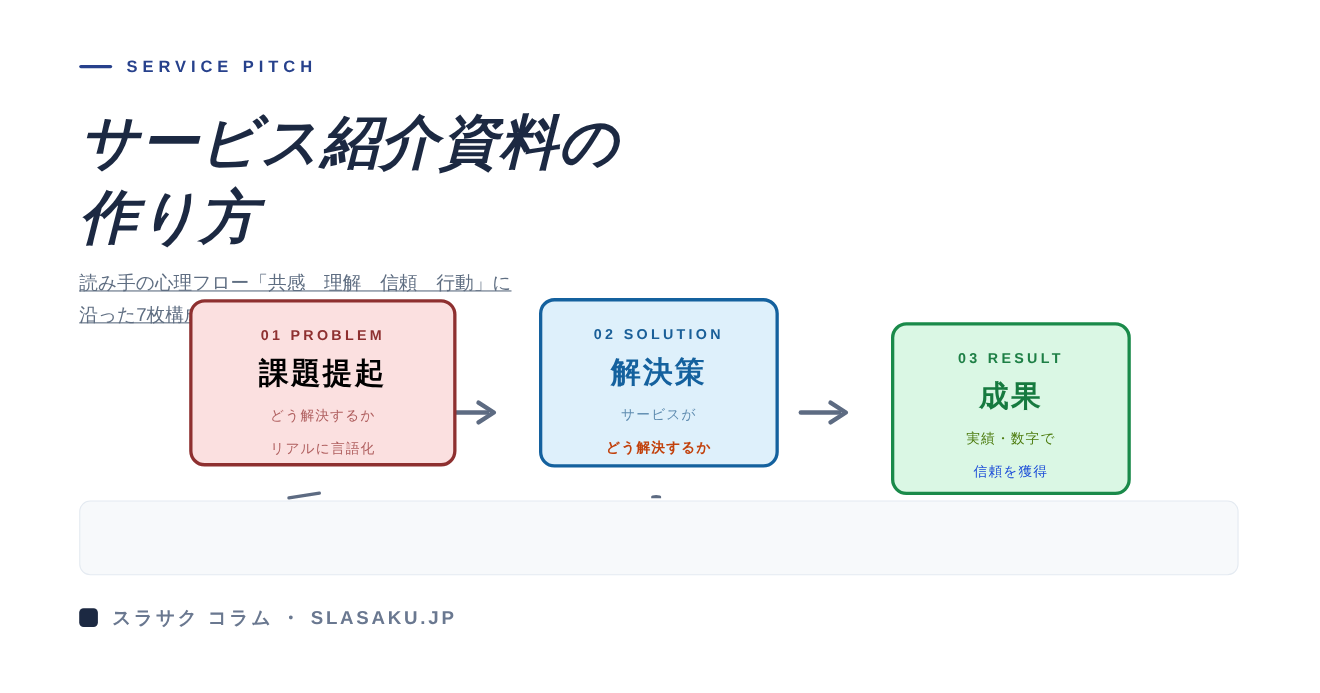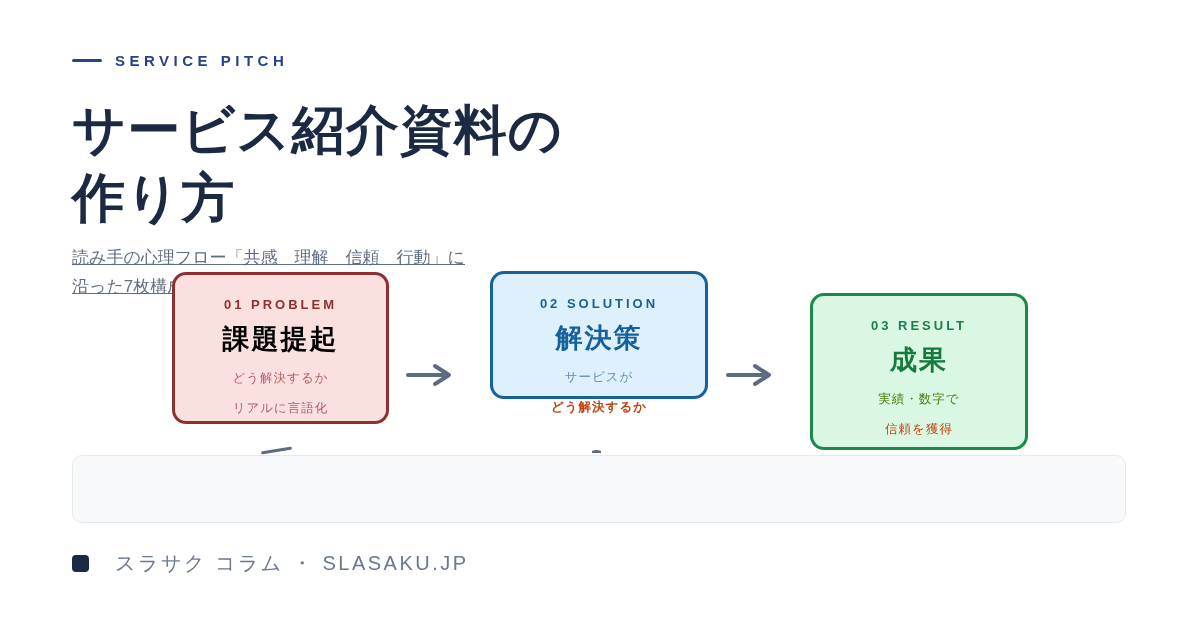--- a/index.html
+++ b/index.html
@@ -33,20 +33,21 @@
   }
 
   
   .title {
     position: absolute;
     left: 72px; top: 96px;
     font-size: 53px;
     font-weight: bold;
     line-height: 68px;
     letter-spacing: 1px;
+    font-style: italic;
   }
 
   
   .subtitle {
     position: absolute;
     left: 72px; top: 243px;
     font-size: 17px;
     line-height: 29px;
     text-decoration: underline;
   }
@@ -57,22 +58,22 @@
     border-style: solid;
     border-width: 3px;
     border-radius: 14px;
     display: flex;
     flex-direction: column;
     align-items: center;
     text-align: center;
     padding-top: 22px;
     z-index: 2;
   }
-  .card-1 { left: 172px; top: 272px; width: 217px; height: 152px; }
-  .card-2 { left: 490px; top: 271px; width: 218px; height: 128px; }
+  .card-1 { left: 172px; top: 272px; width: 243px; height: 152px; }
+  .card-2 { left: 490px; top: 271px; width: 218px; height: 154px; }
   .card-3 { left: 810px; top: 293px; width: 218px; height: 157px; }
   .card-label {
     font-size: 13px;
     font-weight: bold;
     letter-spacing: 3px;
   }
   .card-title {
     font-size: 27px;
     font-weight: bold;
     letter-spacing: 2px;
@@ -133,24 +134,23 @@
     left: 72px; top: 550px;
     display: flex;
     align-items: center;
     gap: 13px;
   }
   .footer-mark {
     width: 17px; height: 17px;
     border-radius: 4px;
   }
   .footer-text {
-    font-size: 20px;
-    font-weight: normal;
+    font-size: 17px;
+    font-weight: bold;
     letter-spacing: 2.5px;
-    margin-left: 13px;
   }
 </style>
 </head>
 <body>
 
 <div class="page">
 
   <div class="eyebrow">
     <span class="eyebrow-dash" style="background-color: rgb(39, 65, 140);"></span>
     <span class="eyebrow-text" style="color: rgb(39, 65, 140);">SERVICE PITCH</span>
@@ -187,21 +187,21 @@
 
   <svg class="flow-arrow flow-arrow-2" width="50" height="28" viewBox="0 0 50 28">
     <line x1="3" y1="14" x2="38" y2="14" stroke="#5d6b82" stroke-width="4" stroke-linecap="round"></line>
     <polyline points="30,5 44,14 30,23" fill="none" stroke="#5d6b82" stroke-width="4" stroke-linecap="round" stroke-linejoin="round"></polyline>
   </svg>
 
   <div class="card card-3" style="background-color: rgb(218, 247, 228); border-color: rgb(26, 138, 74);">
     <div class="card-label" style="color: rgb(29, 127, 69);">03 RESULT</div>
     <div class="card-title" style="color: rgb(22, 122, 63);">成果</div>
     <div class="card-line" style="color: #4d7c0f;">実績・数字で</div>
-    <div class="card-line" style="color: #c2410c;">信頼を獲得</div>
+    <div class="card-line" style="color: #1d4ed8;">信頼を獲得</div>
   </div>
 
   <div class="decor-frag decor-frag-1"></div>
   <div class="decor-frag decor-frag-2"></div>
 
   <div class="summary-bar" style="background-color: rgb(247, 249, 251); border-color: rgb(228, 234, 241);">
   </div>
 
   <div class="footer">
     <span class="footer-mark" style="background-color: rgb(28, 41, 66);"></span>

